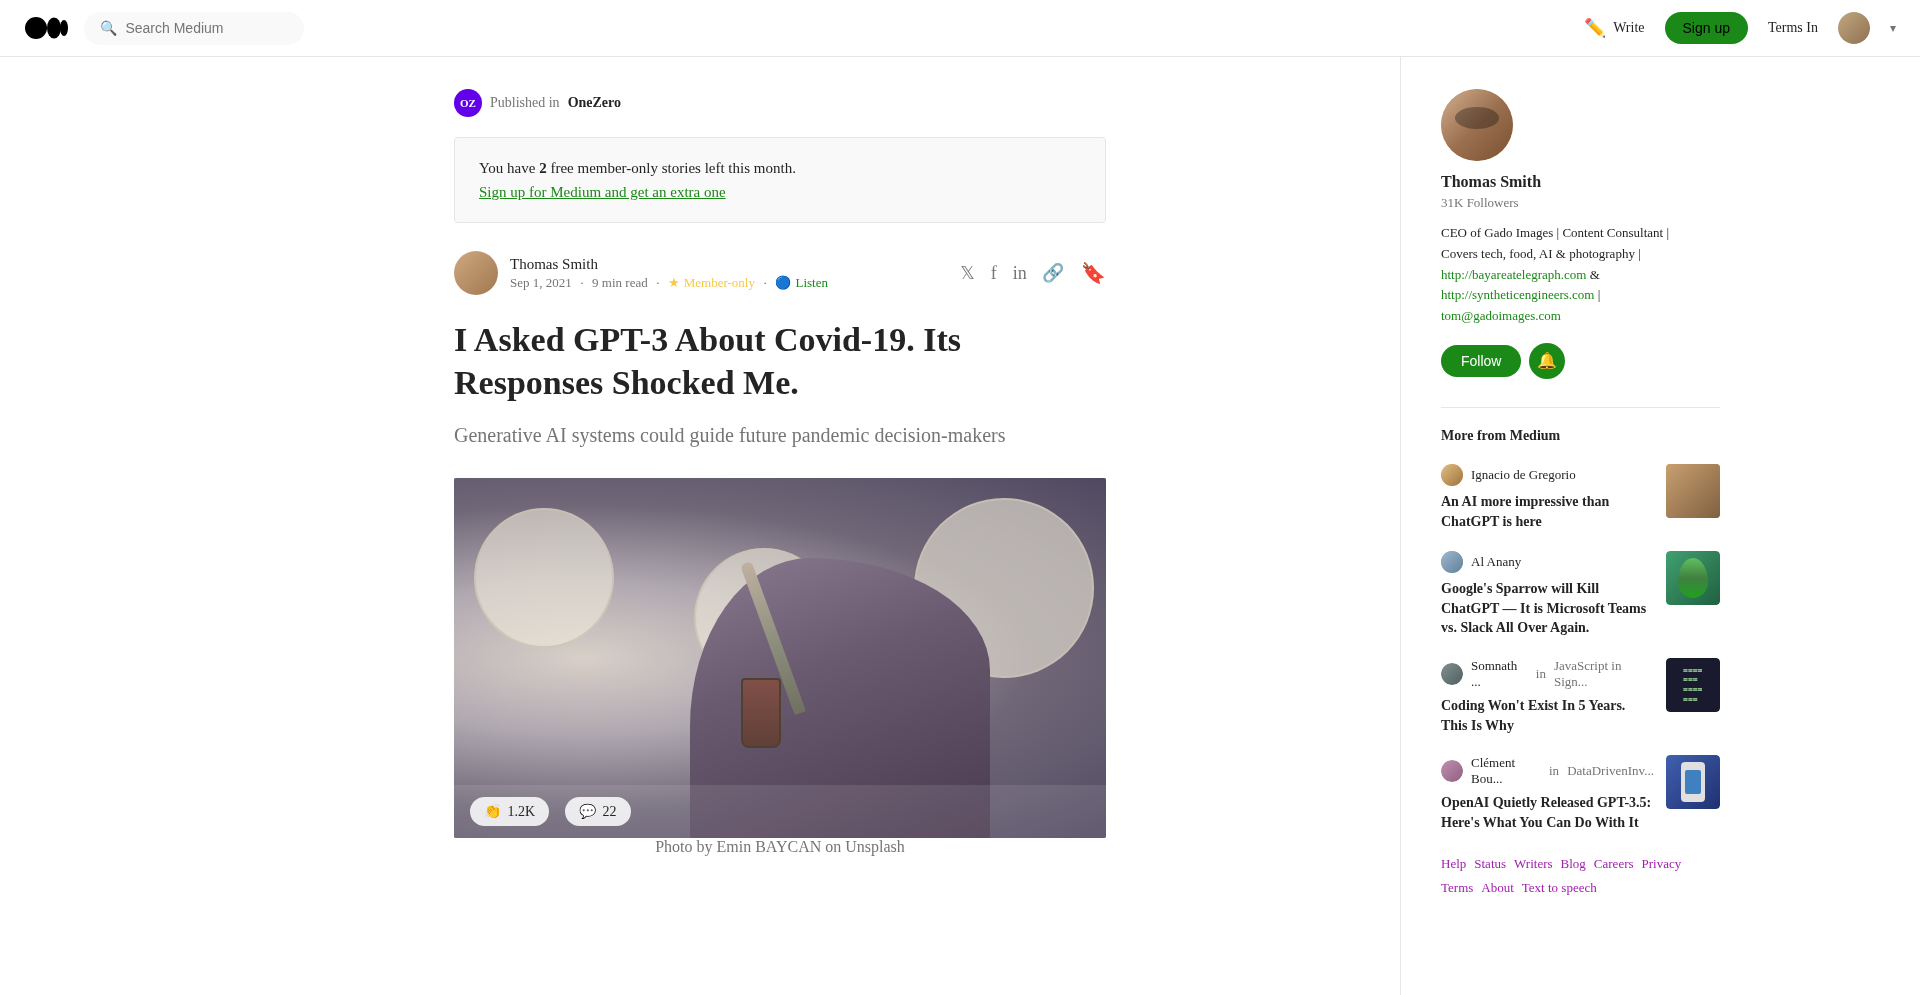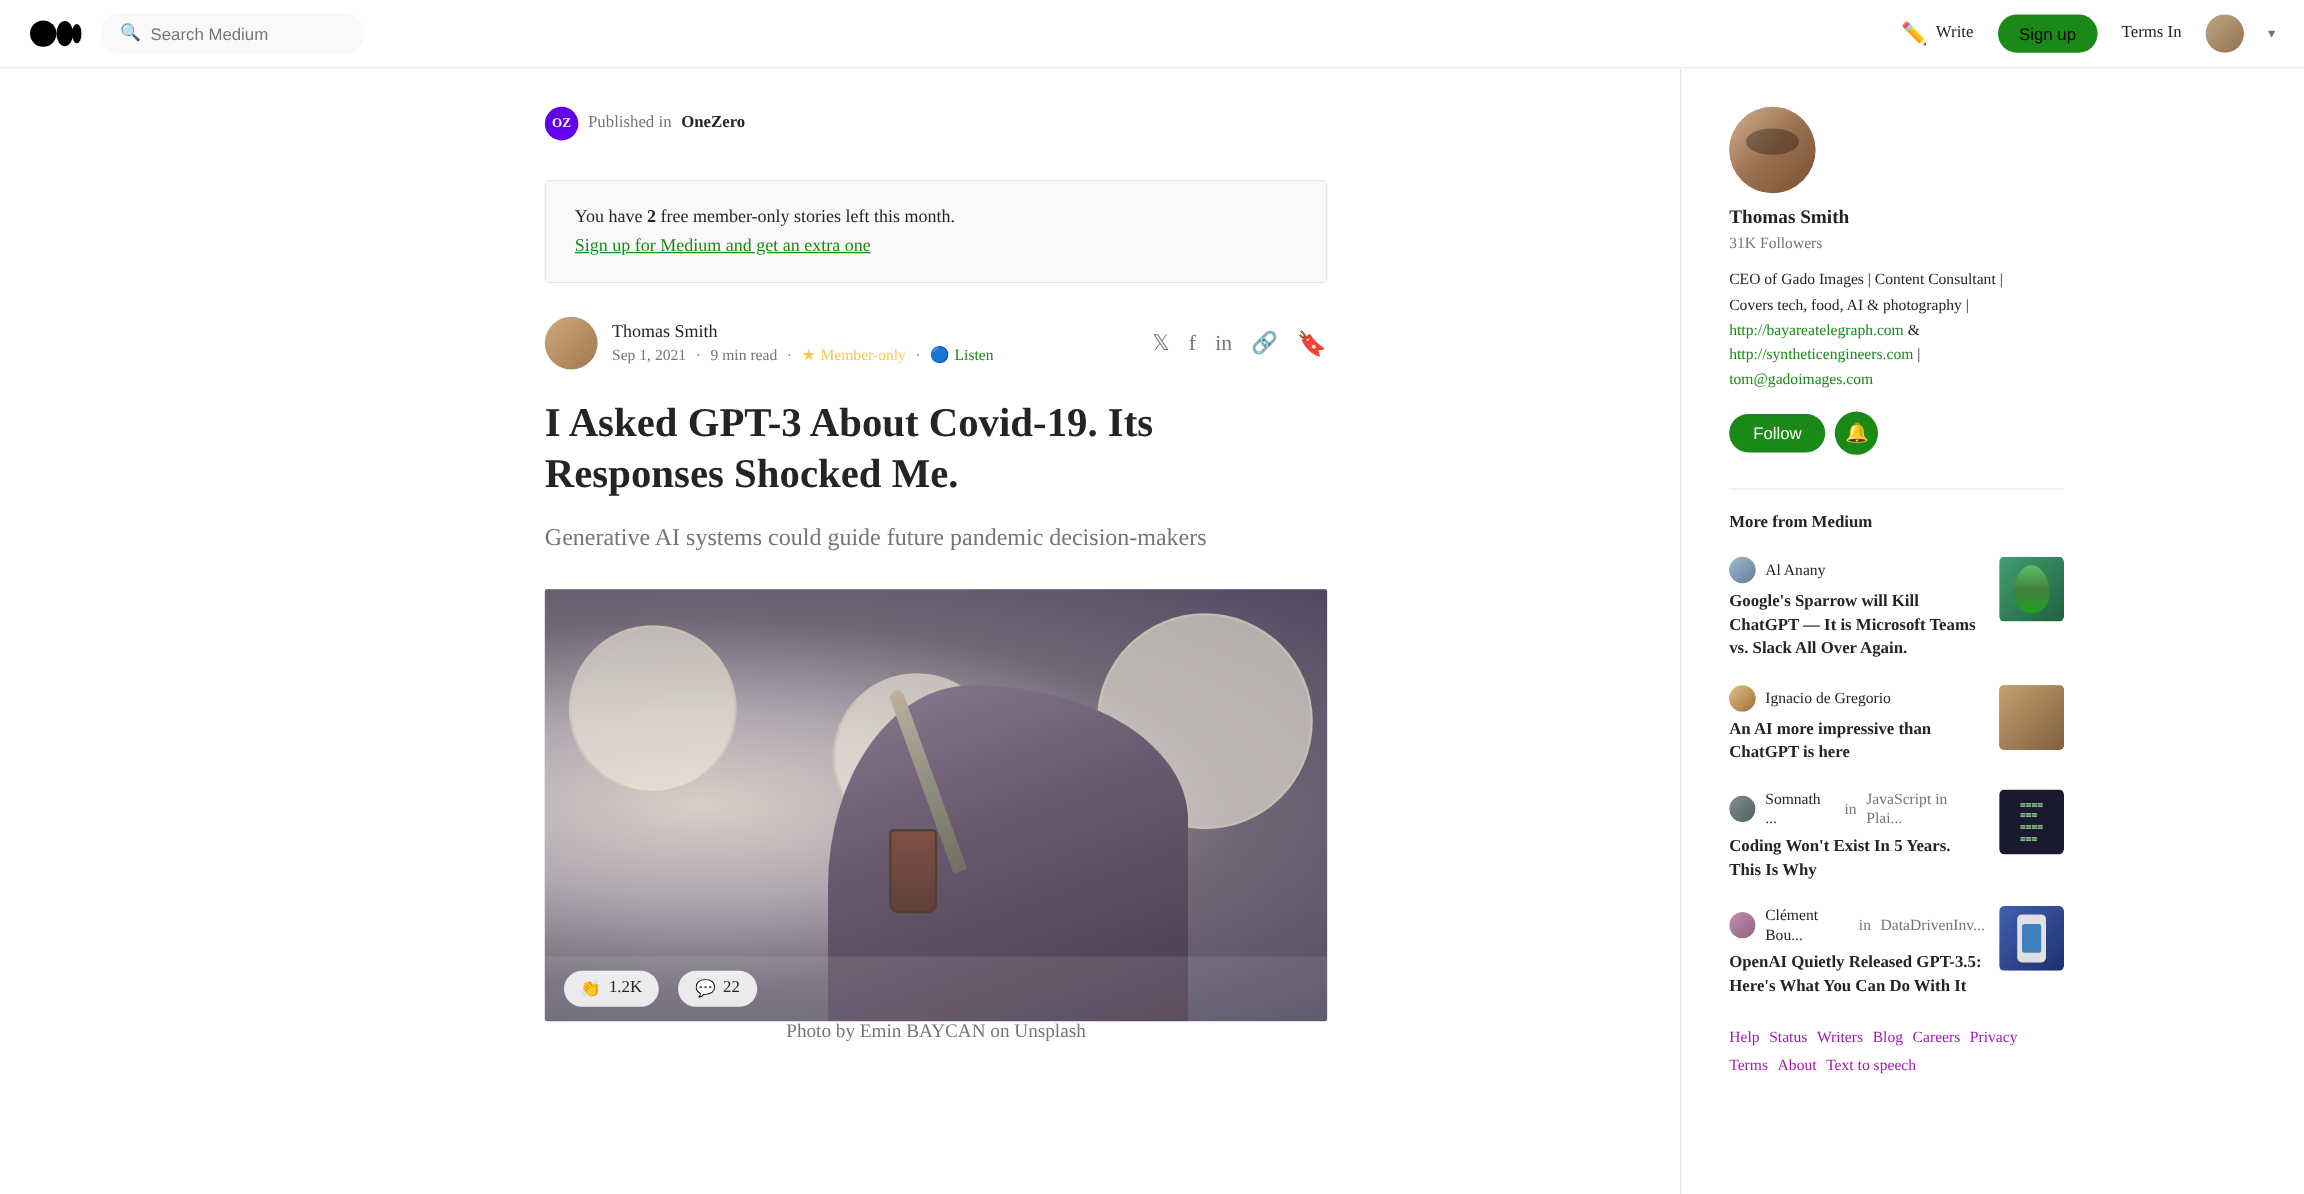--- a/index.html
+++ b/index.html
@@ -38,21 +38,21 @@
       max-width: 1600px; margin-left: auto; margin-right: auto;
     }
 
     
     .article-area {
       flex: 1; max-width: 700px; margin: 0 auto; padding: 32px 24px 80px;
     }
 
     
     .published-in {
-      display: flex; align-items: center; gap: 8px; margin-bottom: 33px; font-size: 14px; color: #757575; text-align: right;
+      display: flex; align-items: center; gap: 8px; margin-bottom: 20px; font-size: 14px; color: #757575; text-align: right;
     }
     .pub-logo {
       width: 28px; height: 28px; border-radius: 50%; background: #6200ea;
       display: flex; align-items: center; justify-content: center; color: #fff; font-size: 11px; font-weight: 700;
     }
 
     
     .member-banner {
       background: #f9f9f9; border-radius: 4px; padding: 18px 24px; margin-bottom: 28px; border: 1px solid #e6e6e6;
       font-size: 15px; color: #242424; line-height: 1.6;
@@ -303,58 +303,58 @@
         </button>
       </div>
     </div>
 
     <div class="more-section">
       <div class="more-section-title">More from Medium</div>
 
       <div class="more-item">
         <div class="more-item-content">
           <div class="more-item-author">
+            <div class="more-item-avatar av-ignacio">
+              <div style="width:22px;height:22px;border-radius:50%;background:linear-gradient(135deg,#e0c080,#a07040);"></div>
+            </div>
+            <span class="more-item-author-name">Ignacio de Gregorio</span>
+          </div>
+          <div class="more-item-title">An AI more impressive than ChatGPT is here</div>
+        </div>
+        <div class="more-item-thumb thumb-monkey">
+          <div style="width:54px;height:54px;border-radius:4px;background:linear-gradient(135deg,#c8a070,#806040);"></div>
+        </div>
+      </div>
+
+      <div class="more-item">
+        <div class="more-item-content">
+          <div class="more-item-author">
             <div class="more-item-avatar av-al">
               <div style="width:22px;height:22px;border-radius:50%;background:linear-gradient(135deg,#a0b8d0,#608098);"></div>
             </div>
             <span class="more-item-author-name">Al Anany</span>
           </div>
           <div class="more-item-title">Google's Sparrow will Kill ChatGPT — It is Microsoft Teams vs. Slack All Over Again.</div>
         </div>
         <div class="more-item-thumb">
           <div style="width:54px;height:54px;border-radius:4px;background:linear-gradient(135deg,#40a070,#206040);display:flex;align-items:center;justify-content:center;">
             <div style="width:30px;height:40px;border-radius:50% 50% 50% 50%/60% 60% 40% 40%;background:linear-gradient(to bottom,#60c060,#408040,#20a020);"></div>
           </div>
-        </div>
-      </div>
-
-      <div class="more-item">
-        <div class="more-item-content">
-          <div class="more-item-author">
-            <div class="more-item-avatar av-ignacio">
-              <div style="width:22px;height:22px;border-radius:50%;background:linear-gradient(135deg,#e0c080,#a07040);"></div>
-            </div>
-            <span class="more-item-author-name">Ignacio de Gregorio</span>
-          </div>
-          <div class="more-item-title">An AI more impressive than ChatGPT is here</div>
-        </div>
-        <div class="more-item-thumb thumb-monkey">
-          <div style="width:54px;height:54px;border-radius:4px;background:linear-gradient(135deg,#c8a070,#806040);"></div>
         </div>
       </div>
 
       <div class="more-item">
         <div class="more-item-content">
           <div class="more-item-author">
             <div class="more-item-avatar">
               <div style="width:22px;height:22px;border-radius:50%;background:linear-gradient(135deg,#809090,#506060);"></div>
             </div>
             <span class="more-item-author-name">Somnath ...</span>
             <span class="more-item-pub">in</span>
-            <span class="more-item-pub">JavaScript in Plai...</span>
+            <span class="more-item-pub">JavaScript in Sign...</span>
           </div>
           <div class="more-item-title">Coding Won't Exist In 5 Years. This Is Why</div>
         </div>
         <div class="more-item-thumb">
           <div style="width:54px;height:54px;border-radius:4px;background:#1a1a2e;display:flex;align-items:center;justify-content:center;">
             <div style="color:#a0e0a0;font-size:8px;font-family:monospace;line-height:1.2;padding:2px;">
               ≡≡≡≡<br>≡≡≡<br>≡≡≡≡<br>≡≡≡
             </div>
           </div>
         </div>

